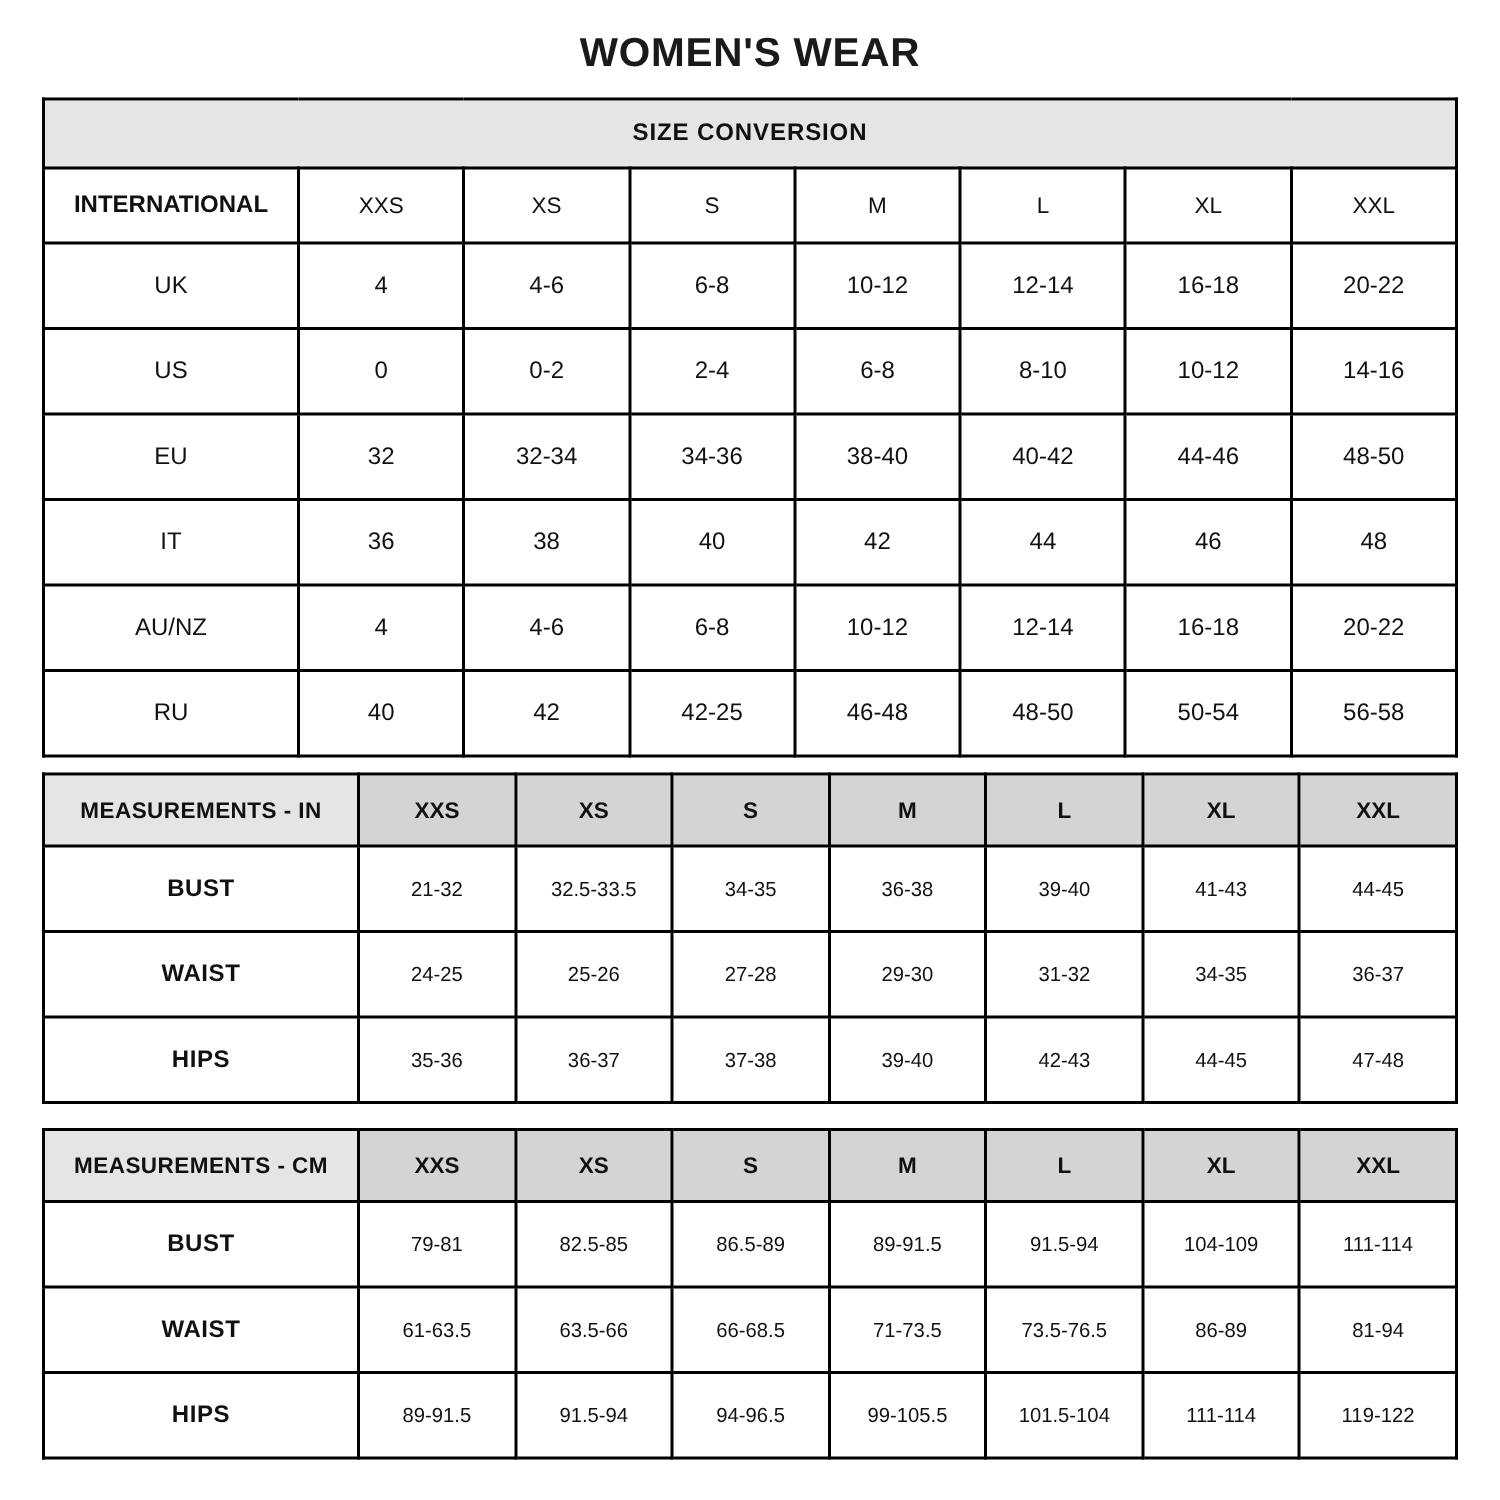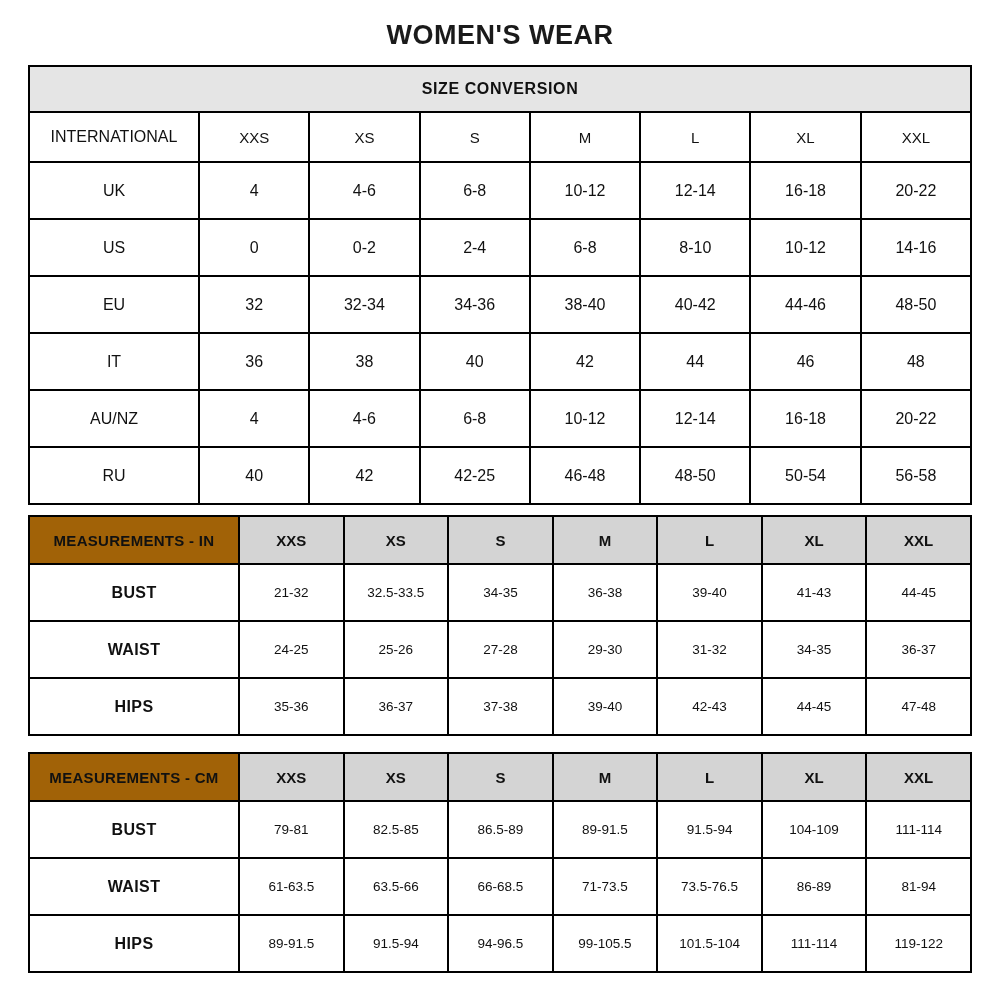--- a/index.html
+++ b/index.html
@@ -42,40 +42,40 @@
   tr.span-row { height: 46px; }
   th.span-header {
     background: #e5e5e5;
     font-size: 16px;
     font-weight: 700;
     letter-spacing: 0.6px;
   }
   
   tr.conv-head { height: 50px; }
   .conv th.first-col {
-    font-weight: 400;
+    font-weight: 700;
     font-size: 16px;
   }
   .conv th.size-cell {
     font-weight: 400;
     font-size: 15px;
   }
   .conv tr.data-row { height: 57px; margin-left: 36px; }
   .conv th.row-label {
     font-weight: 400;
     font-size: 16px;
   }
   .conv td.value-cell {
     font-size: 16px;
     font-weight: 400;
   }
   
   .meas tr.meas-head { height: 48px; }
   .meas th.first-col {
-    background: #a16207;
+    background: #e5e5e5;
     font-weight: 700;
     font-size: 15px;
     letter-spacing: 0.3px;
   }
   .meas th.size-cell {
     background: #d4d4d4;
     font-weight: 700;
     font-size: 15px;
   }
   .meas tr.data-row { height: 57px; }

